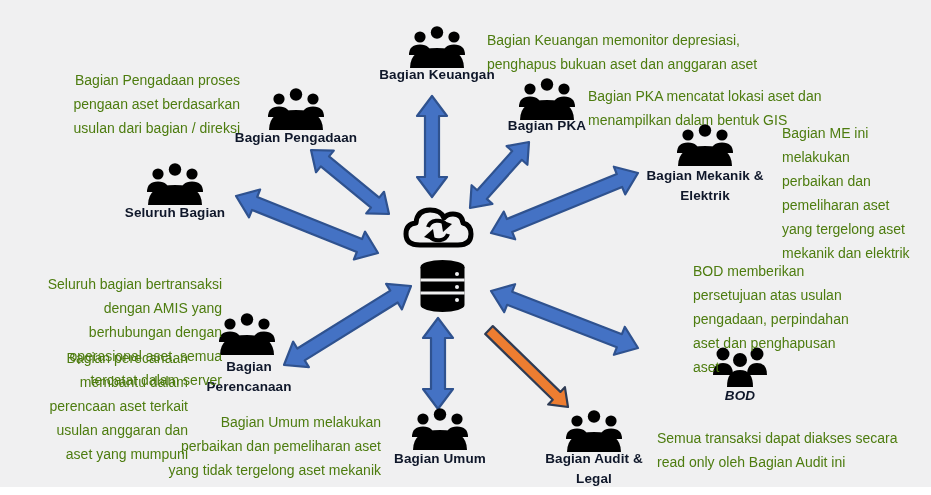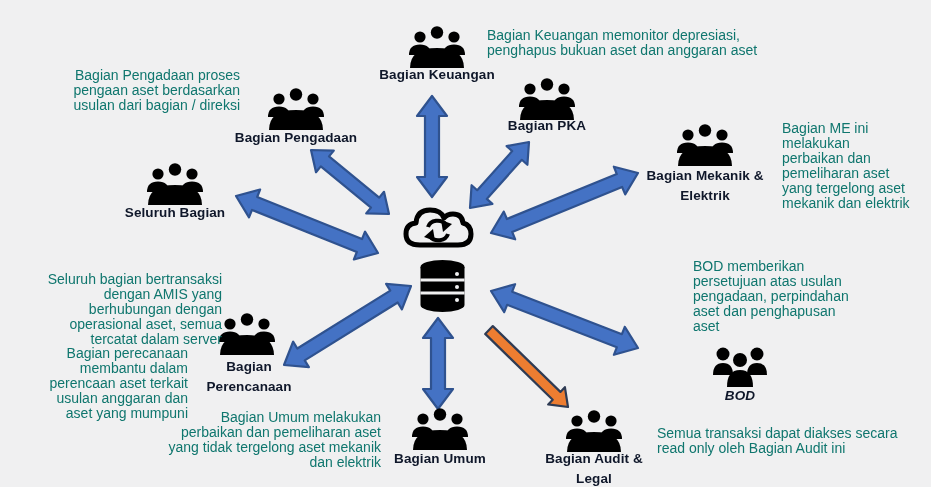--- a/index.html
+++ b/index.html
@@ -10,21 +10,21 @@
   }
   .white-strip{position:absolute;left:0;bottom:0;width:931px;height:8px;background:#ffffff;}
   #arrows{position:absolute;left:0;top:0;}
   .icon{position:absolute;}
   .icon svg{display:block;}
   .node-label{
     position:absolute;text-align:center;font-weight:bold;
     font-size:13.5px;line-height:1.5;color:#0f172a;letter-spacing:.1px;
   }
   .note{
-    position:absolute;font-size:14px;line-height:15px;color:#0f766e;
+    position:absolute;font-size:14px;line-height:24px;color:#4d7c0f;
   }
   .al-r{text-align:right;}
   .al-l{text-align:left;}
   .hidden-defs{position:absolute;width:0;height:0;overflow:hidden;}
 </style>
 </head>
 <body>
 
 <div class="stage">
 
@@ -133,20 +133,21 @@
   <div class="node-label" style="left:75px;top:203px;width:200px;">Seluruh Bagian</div>
   <div class="node-label" style="left:447px;top:116px;width:200px;">Bagian PKA</div>
   <div class="node-label" style="left:640px;top:166px;width:130px;">Bagian Mekanik &amp; Elektrik</div>
   <div class="node-label" style="left:199px;top:357px;width:100px;">Bagian Perencanaan</div>
   <div class="node-label" style="left:534px;top:449px;width:120px;">Bagian Audit &amp; Legal</div>
   <div class="node-label" style="left:340px;top:449px;width:200px;">Bagian Umum</div>
   <div class="node-label" style="left:690px;top:386px;width:100px;font-style:italic;">BOD</div>
 
   <div class="note al-r" style="left:50px;top:68px;width:190px;">Bagian Pengadaan proses pengaan aset berdasarkan usulan dari bagian / direksi</div>
   <div class="note al-l" style="left:487px;top:28px;width:295px;">Bagian Keuangan memonitor depresiasi, penghapus bukuan aset dan anggaran aset</div>
+  <div class="note al-l" style="left:588px;top:84px;width:270px;">Bagian PKA mencatat lokasi aset dan menampilkan dalam bentuk GIS</div>
   <div class="note al-l" style="left:782px;top:121px;width:130px;">Bagian ME ini melakukan perbaikan dan pemeliharan aset yang tergelong aset mekanik dan elektrik</div>
   <div class="note al-r" style="left:42px;top:236px;width:180px;margin-top:36px;">Seluruh bagian bertransaksi dengan AMIS yang berhubungan dengan operasional aset, semua tercatat dalam server</div>
   <div class="note al-r" style="left:40px;top:346px;width:148px;">Bagian perecanaan membantu dalam perencaan aset terkait usulan anggaran dan aset yang mumpuni</div>
   <div class="note al-r" style="left:163px;top:410px;width:218px;">Bagian Umum melakukan perbaikan dan pemeliharan aset yang tidak tergelong aset mekanik dan elektrik</div>
   <div class="note al-l" style="left:693px;top:259px;width:160px;">BOD memberikan persetujuan atas usulan pengadaan, perpindahan aset dan penghapusan aset</div>
   <div class="note al-l" style="left:657px;top:426px;width:245px;">Semua transaksi dapat diakses secara read only oleh Bagian Audit ini</div>
 
   <div class="white-strip"></div>
 </div>
 

